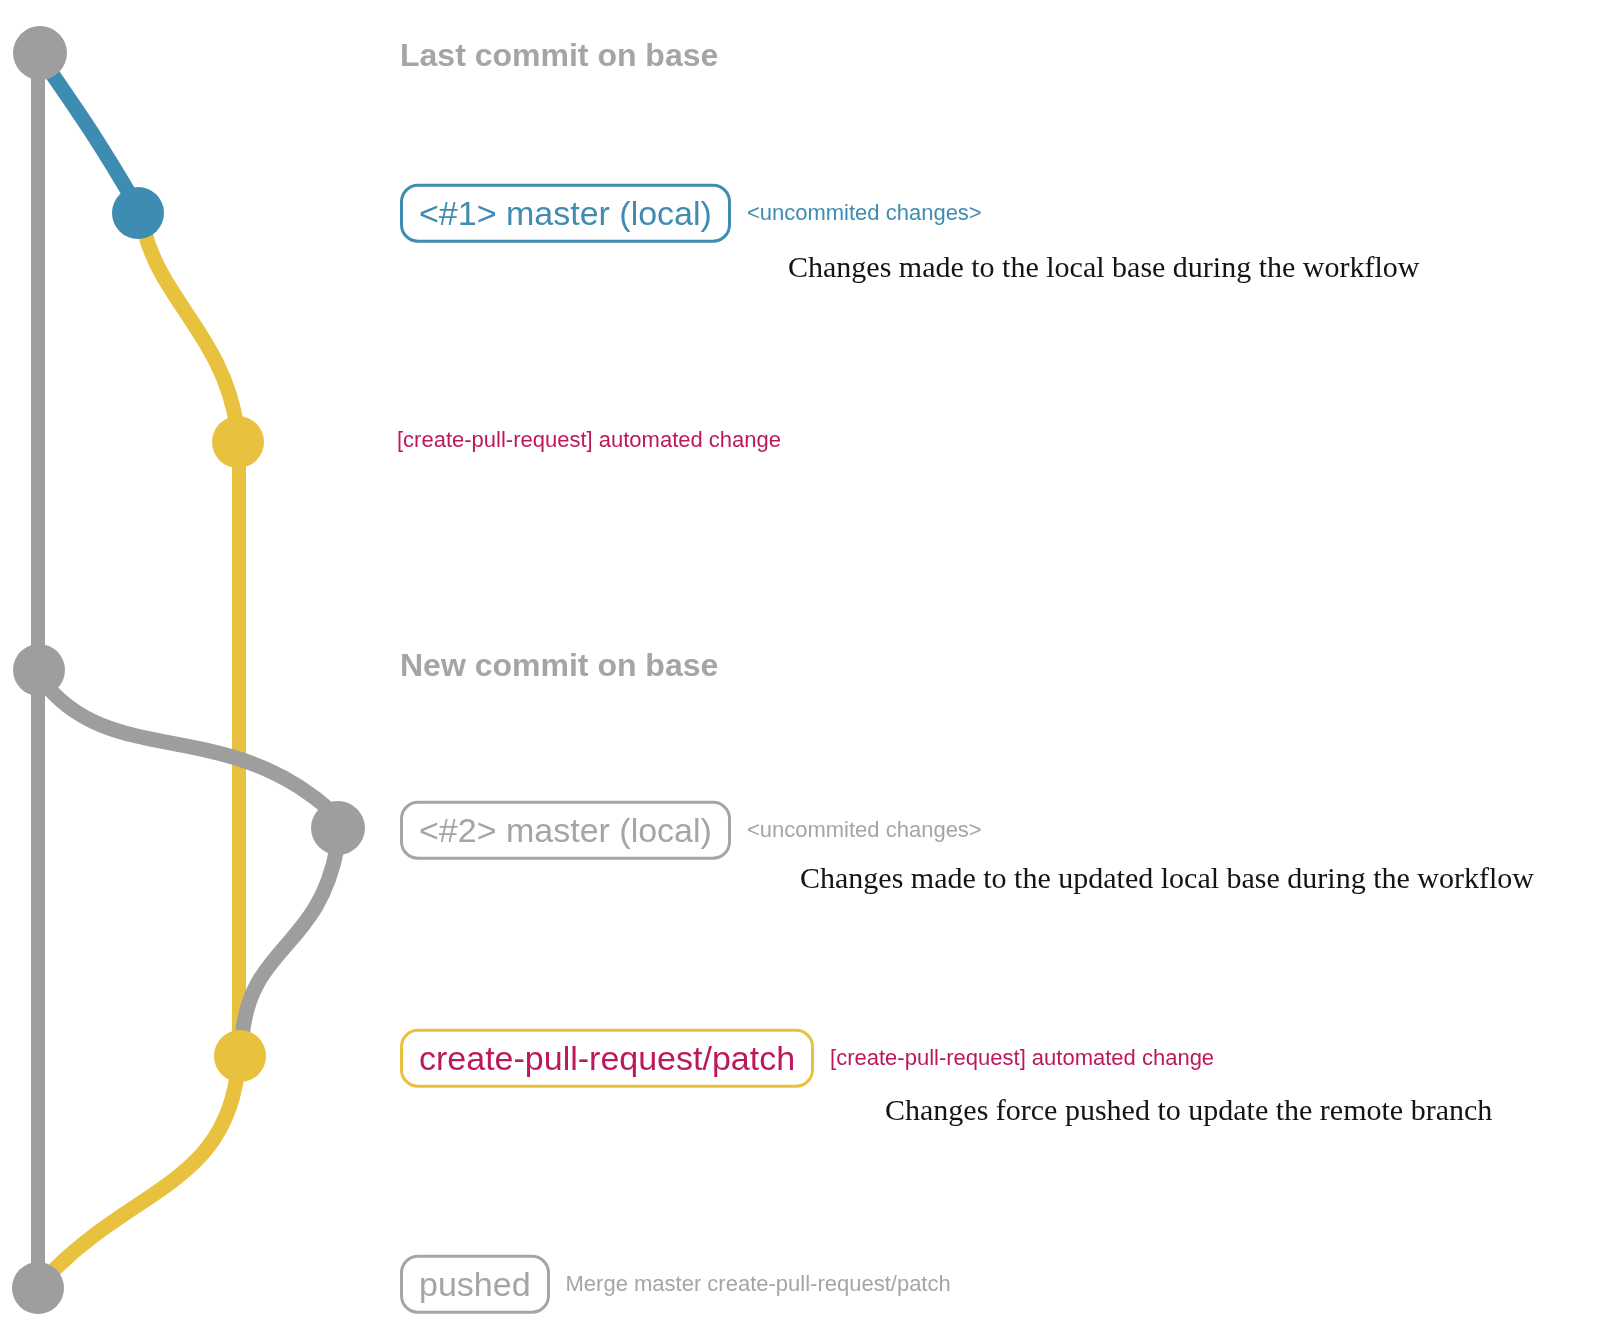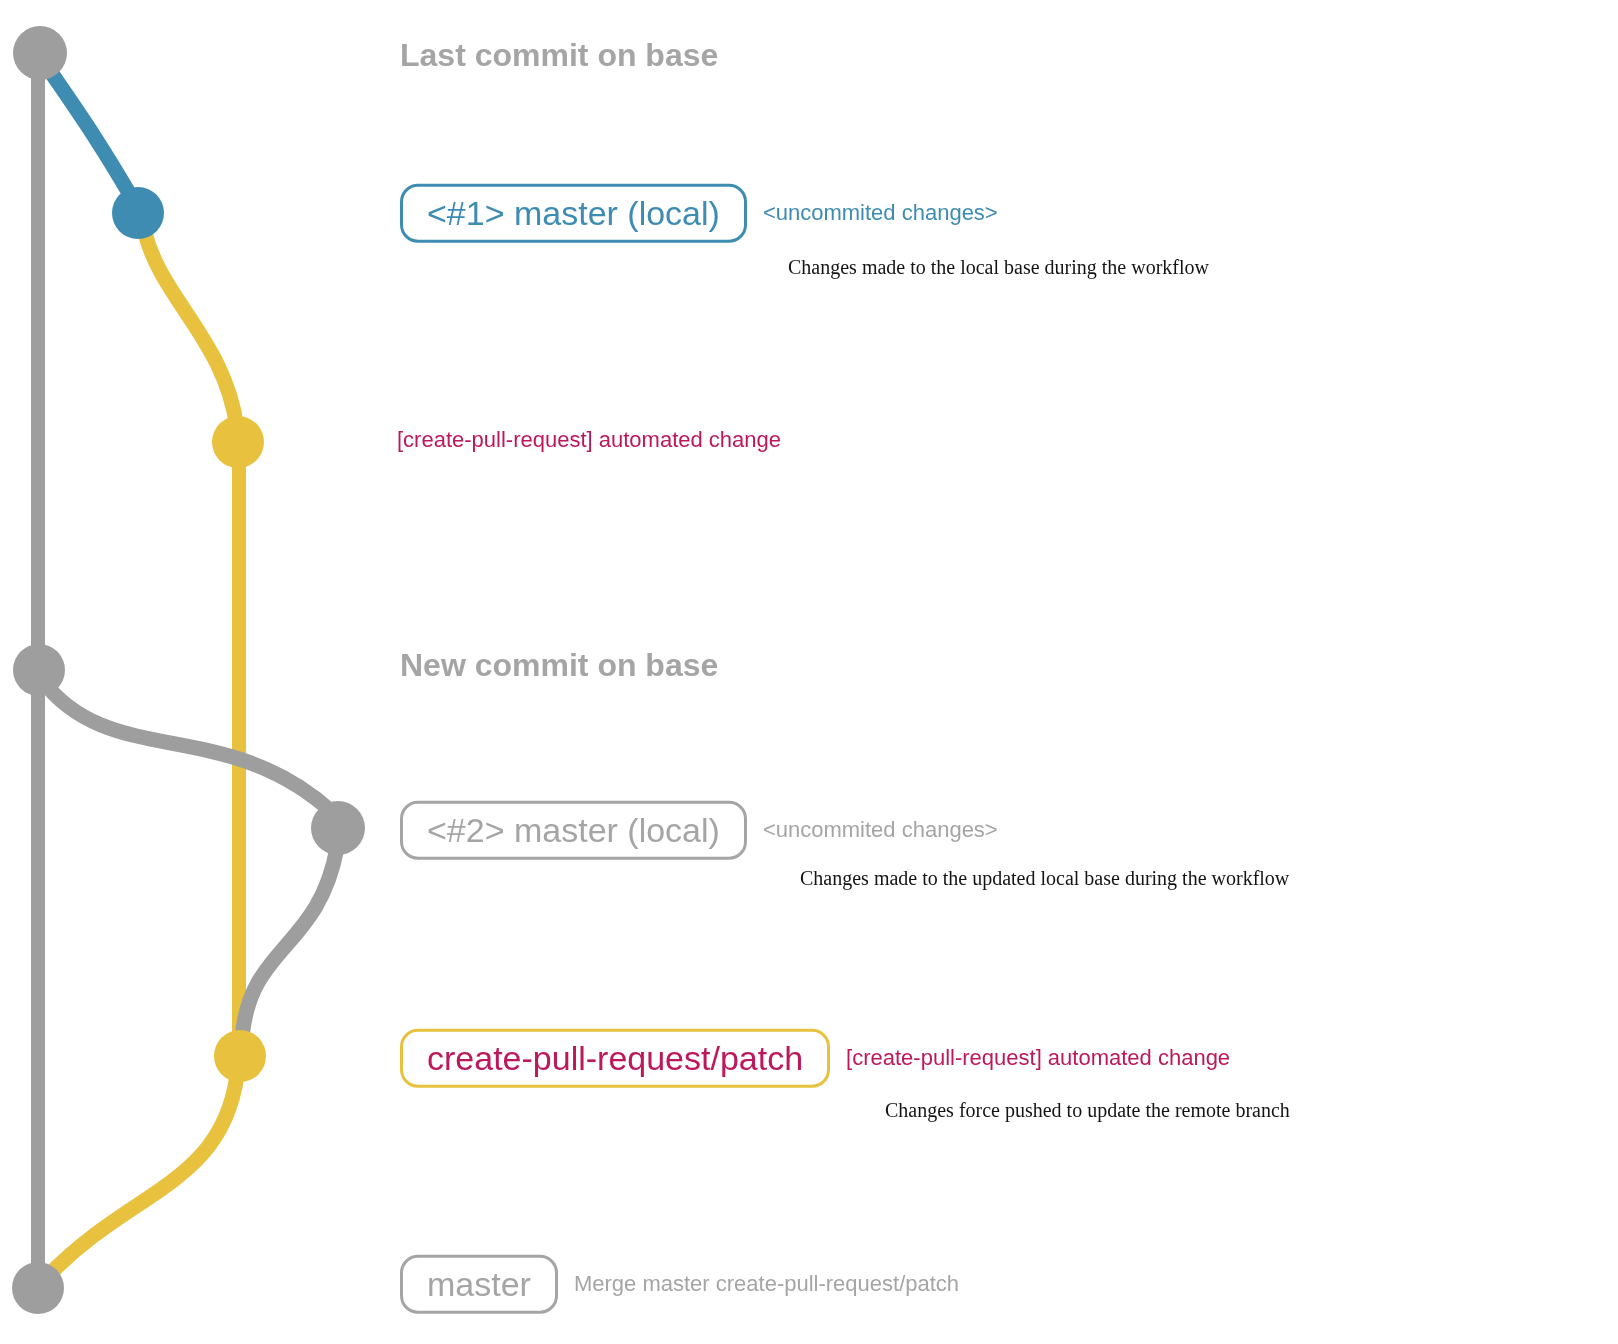--- a/index.html
+++ b/index.html
@@ -10,25 +10,25 @@
   .stage{position:absolute;inset:0;}
   svg.graph{position:absolute;left:0;top:0;}
   .row{
     position:absolute;display:flex;align-items:center;gap:16px;
     transform:translateY(-50%);white-space:nowrap;
   }
   .lbl{font-size:32px;font-weight:bold;}
   .msg{font-size:22px;}
   .tag{
     display:inline-block;border:3px solid;border-radius:18px;
-    padding:5px 24px;font-size:34px;line-height:1.25;
+    padding:5px 16px;font-size:34px;line-height:1.25;
   }
   .caption{
     position:absolute;transform:translateY(-50%);
-    font-family:"Liberation Serif",serif;font-size:20px;color:#141414;
+    font-family:"Liberation Serif",serif;font-size:30px;color:#141414;
     white-space:nowrap;
   }
   .blue{color:#3e8cb1;border-color:#3e8cb1;}
   .yellow{color:#be185d;border-color:#e8c23e;}
   .graytxt{color:#a5a5a5;border-color:#a5a5a5;}
 </style>
 </head>
 <body>
 
 <div class="stage">
@@ -82,17 +82,17 @@
   </div>
   <div class="caption" style="left:800px;top:878px;">Changes made to the updated local base during the workflow</div>
 
   <div class="row" style="left:400px;top:1058px;">
     <span class="tag yellow">create-pull-request/patch</span>
     <span class="msg yellow">[create-pull-request] automated change</span>
   </div>
   <div class="caption" style="left:885px;top:1110px;">Changes force pushed to update the remote branch</div>
 
   <div class="row" style="left:400px;top:1284px;">
-    <span class="tag graytxt">master</span>
+    <span class="tag graytxt">pushed</span>
     <span class="msg graytxt">Merge master create-pull-request/patch</span>
   </div>
 
 </div>
 
 </body></html>

